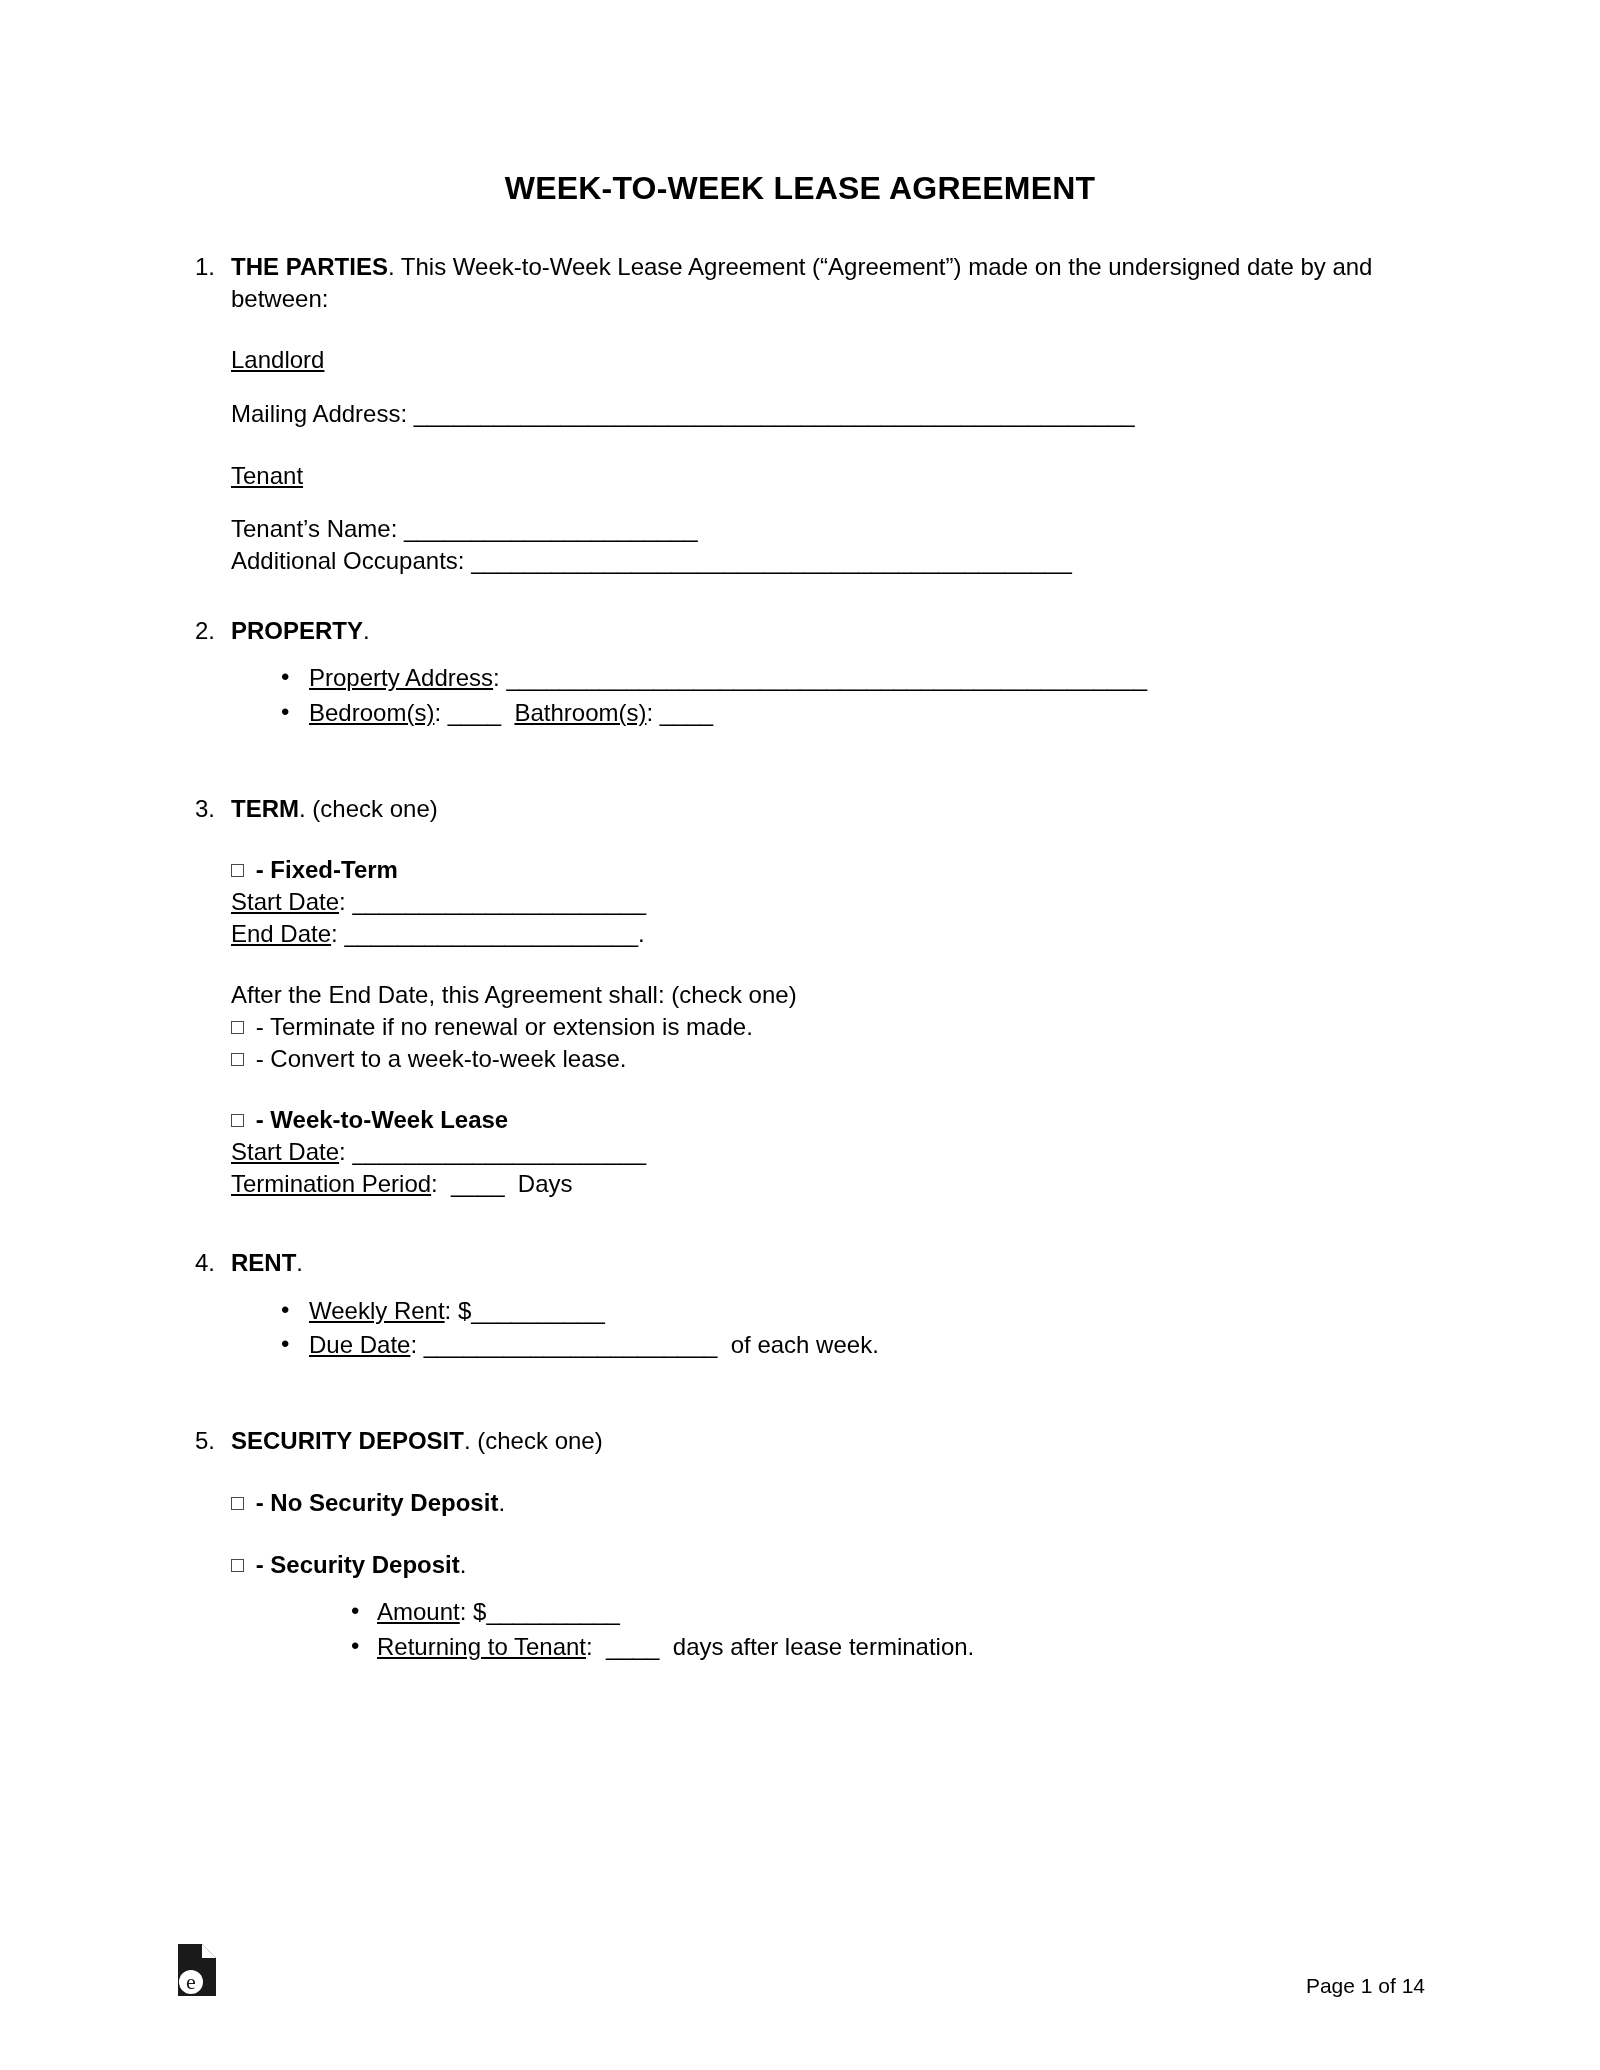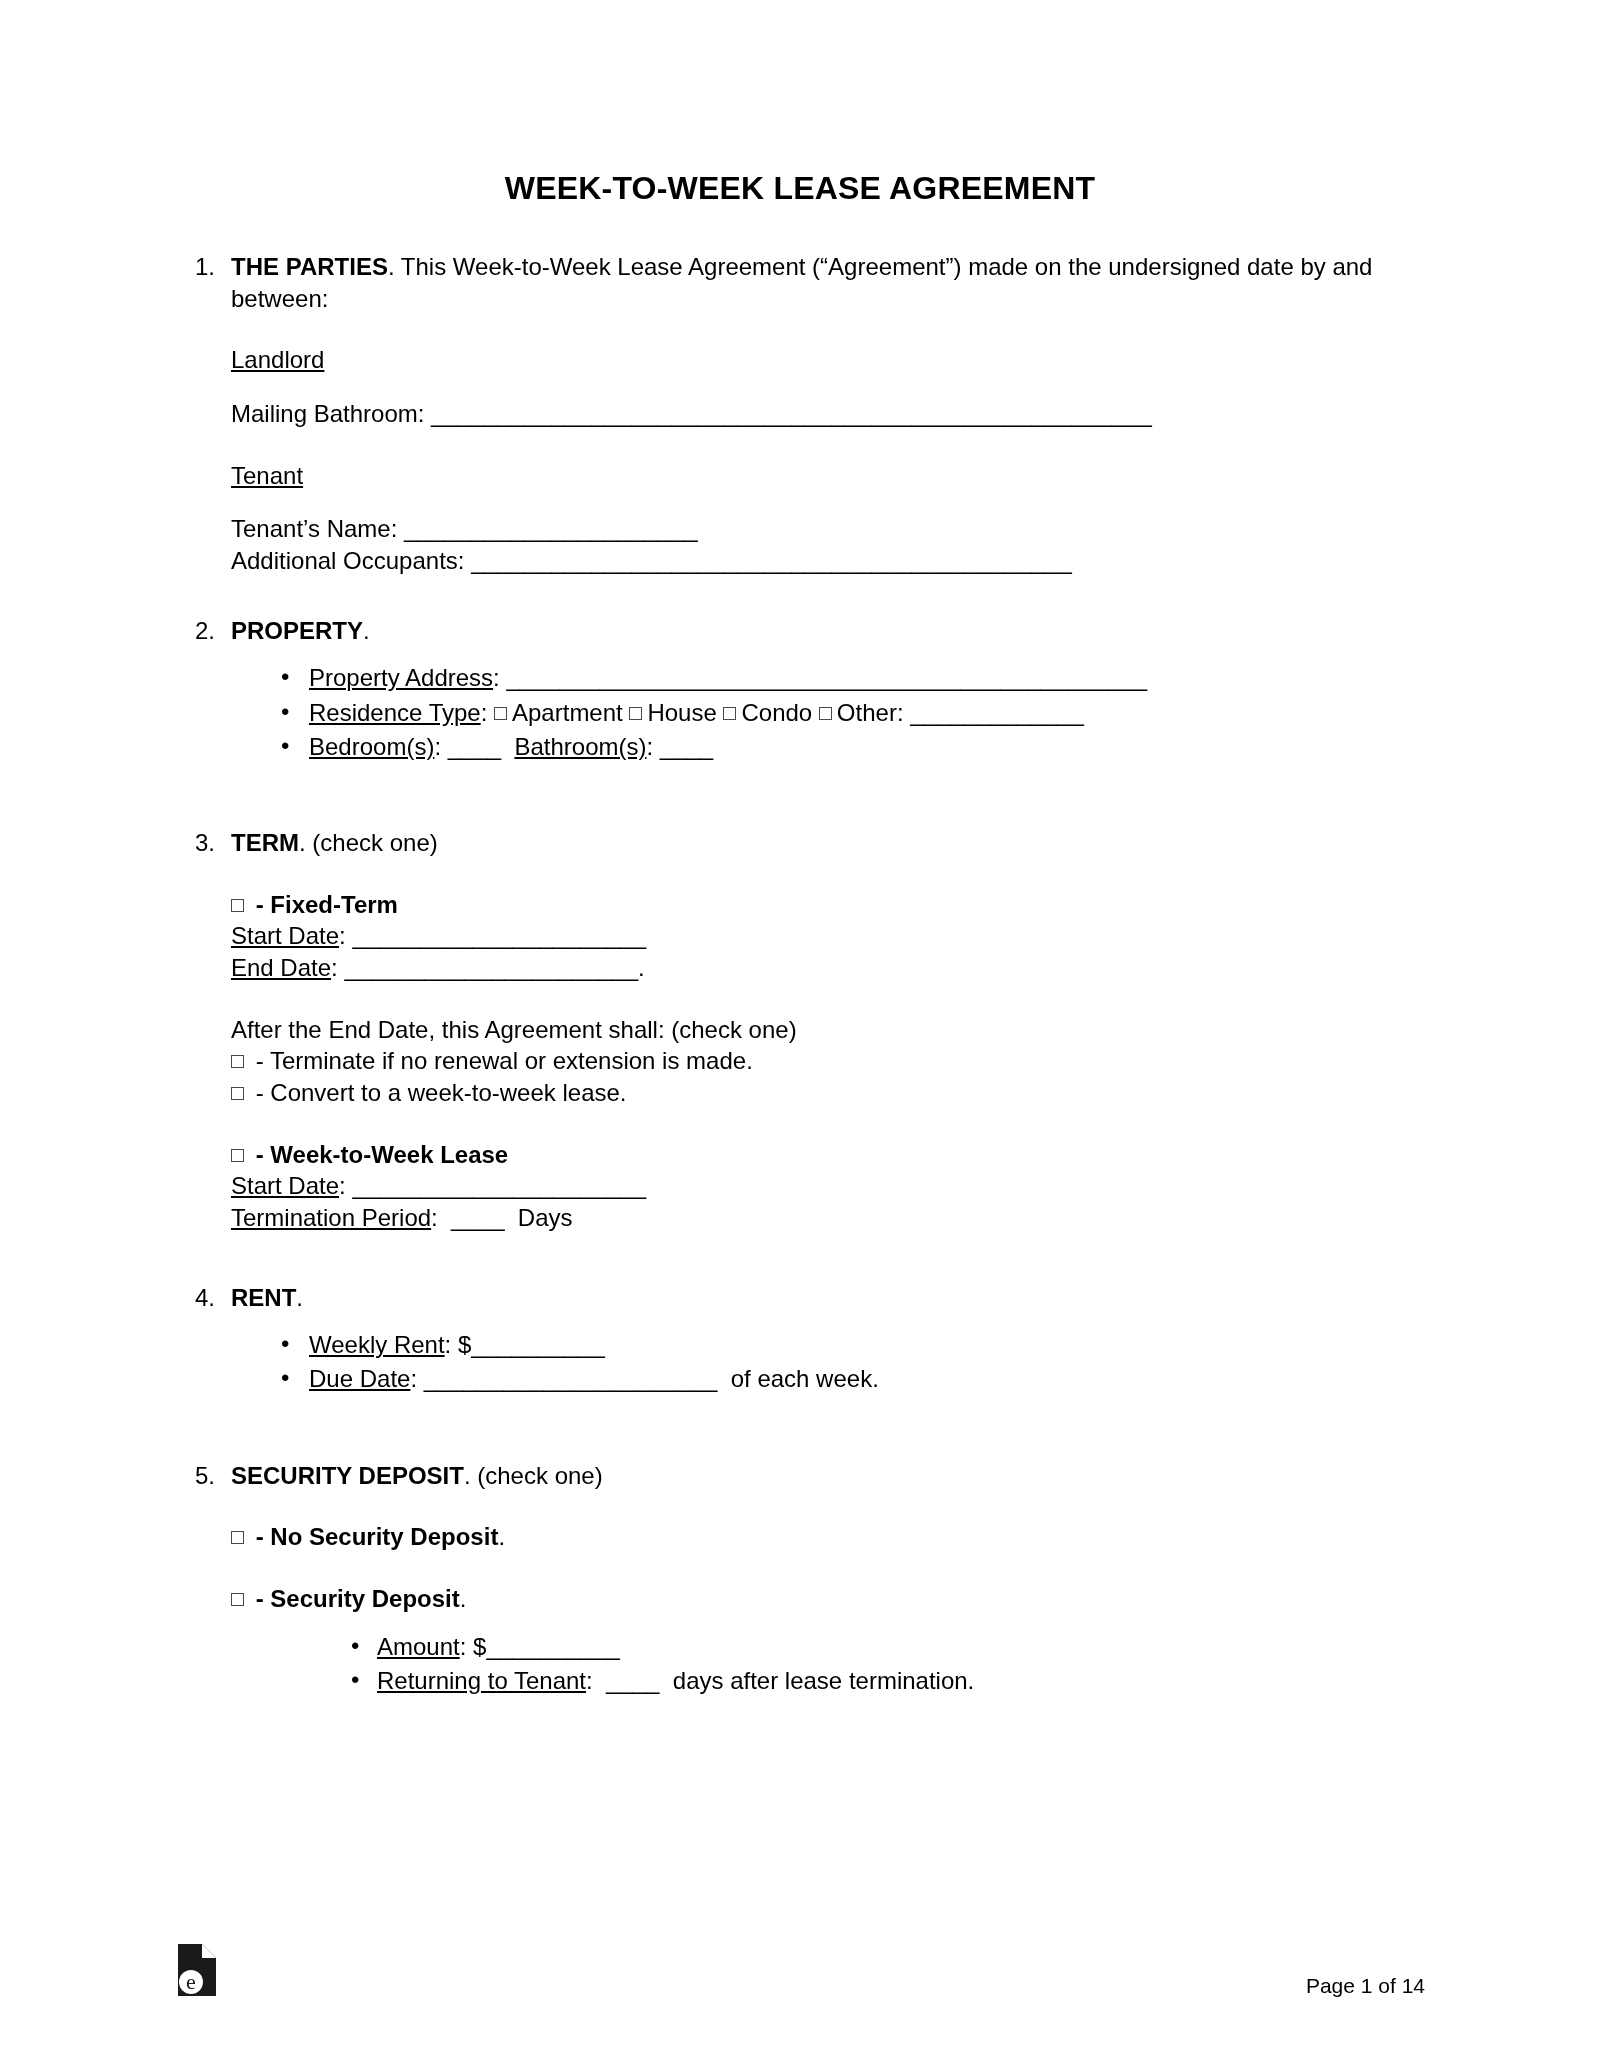--- a/index.html
+++ b/index.html
@@ -123,40 +123,39 @@
 
   <div class="section">
     <div class="sec-num">1.</div>
     <div class="sec-body">
       <p>
         <b>THE PARTIES</b><span>. This Week-to-Week Lease Agreement (“Agreement”) made on the undersigned date by and between:</span>
       </p>
       <div class="gap-md"></div>
       <p class="u">Landlord</p>
       <div class="gap-sm"></div>
-      <p class="indent-1 line-row"><span>Mailing Bathroom: </span><span>______________________________________________________</span></p>
+      <p class="indent-1 line-row"><span>Mailing Address: </span><span>______________________________________________________</span></p>
       <div class="gap-md"></div>
       <p class="u">Tenant</p>
       <div class="gap-sm"></div>
       <p class="indent-1 line-row"><span>Tenant’s Name: </span><span>______________________</span></p>
       <p class="indent-1 line-row"><span>Additional Occupants: </span><span>_____________________________________________</span></p>
     </div>
   </div>
 
   <div class="gap-md"></div>
 
   <div class="section">
     <div class="sec-num">2.</div>
     <div class="sec-body">
       <p>
         <b>PROPERTY</b><span>.</span>
       </p>
       <ul class="bullets">
         <li><span class="u">Property Address</span><span>: ________________________________________________</span></li>
-        <li><span class="u">Residence Type</span><span>: </span><span class="checkbox"></span><span>Apartment</span>&nbsp;<span class="checkbox"></span><span>House</span>&nbsp;<span class="checkbox"></span><span>Condo</span>&nbsp;<span class="checkbox"></span><span>Other</span><span>: _____________</span></li>
         <li class="blk"><span class="u">Bedroom(s)</span><span>: ____  </span><span class="u">Bathroom(s)</span><span>: ____</span></li>
       </ul>
     </div>
   </div>
 
   <div class="gap-lg"></div>
 
   <div class="section">
     <div class="sec-num">3.</div>
     <div class="sec-body">

